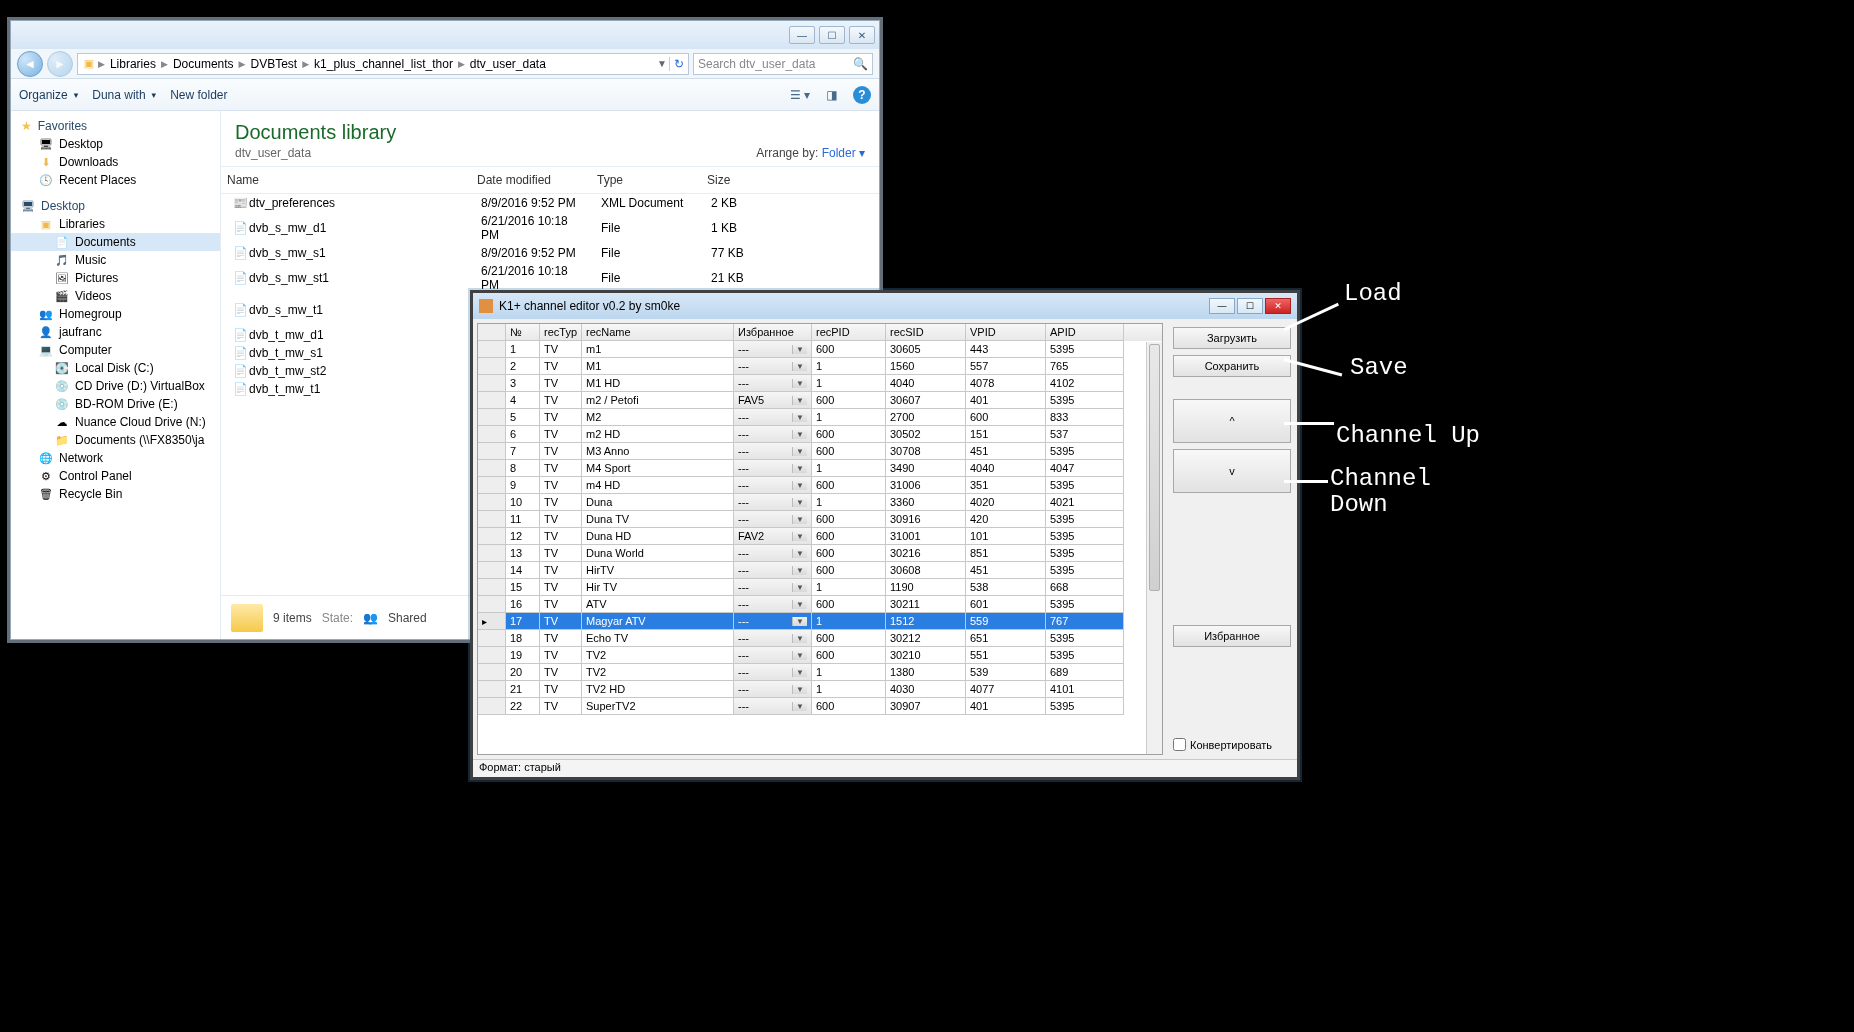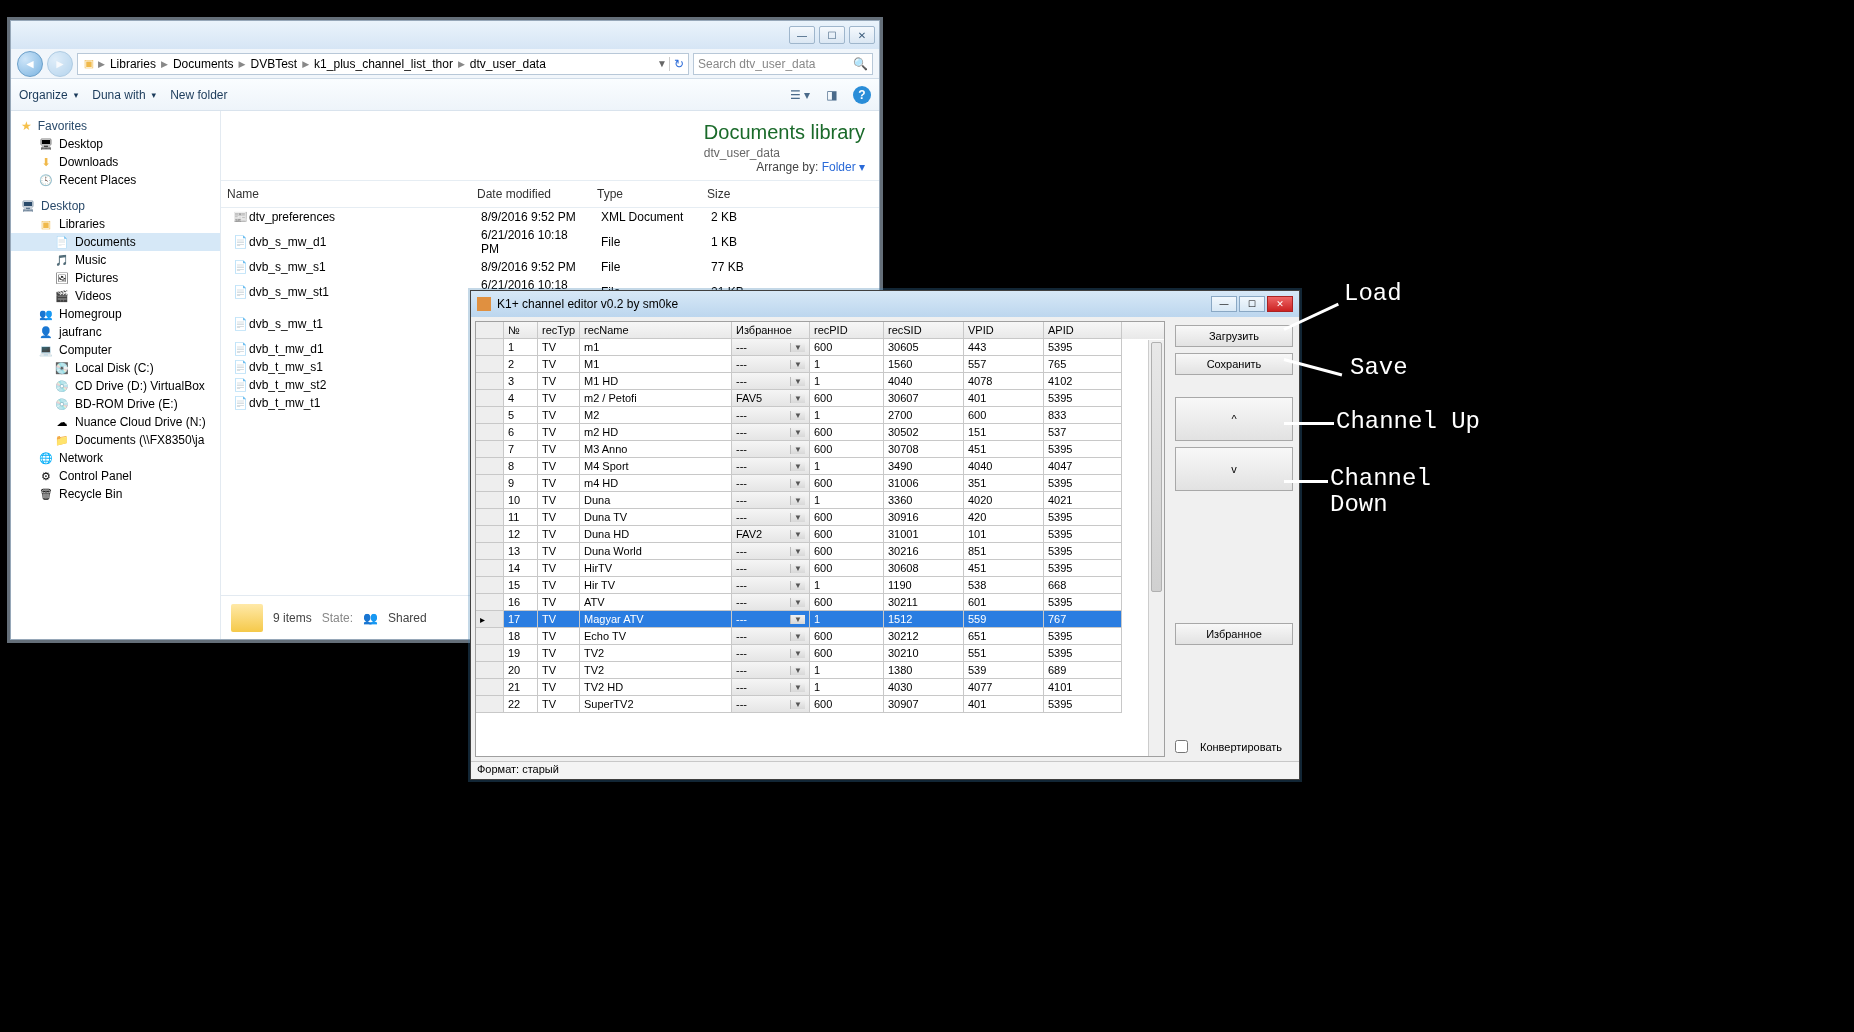--- a/index.html
+++ b/index.html
@@ -32,41 +32,41 @@
 .side-group { margin-bottom:8px; }
 .side-head { display:flex; align-items:center; padding:2px 10px; gap:6px; color:#2a4a6a; font-weight:400; cursor:pointer; }
 .side-item { display:flex; align-items:center; padding:2px 10px 2px 28px; gap:6px; cursor:pointer; }
 .side-item.sel, .side-item:hover { background:#d6e8f7; }
 .star { color:#f6c04a; }
 .icon-small { width:14px; height:14px; display:inline-flex; align-items:center; justify-content:center; font-size:11px; }
 .folder-ic { color:#f0b94a; }
 .doc-ic { color:#6a9fc9; }
 
 .main { flex:1; display:flex; flex-direction:column; }
-.libhead { padding:10px 14px 6px; display:flex; align-items:flex-end; border-bottom:1px solid #e6edf3;flex-direction:column; }
+.libhead { padding:10px 14px 6px; display:flex; align-items:flex-end; border-bottom:1px solid #e6edf3; }
 .libtitle { font-size:20px; color:#1a6a2a; }
 .libsub { font-size:12px; color:#666; margin-top:2px; }
 .arrange { margin-left:auto; font-size:12px; color:#444; }
 .arrange a { color:#2a6ad8; cursor:pointer; }
 .cols { display:flex; padding:4px 0; border-bottom:1px solid #e6edf3; font-size:12px; color:#333; }
 .cols div, .filerow div { padding:2px 6px; }
 .c-name { width:250px; }
 .c-date { width:120px; }
 .c-type { width:110px; }
 .c-size { width:80px; text-align:left; }
 .filelist { font-size:12px; }
 .filerow { display:flex; align-items:center; cursor:pointer; }
 .fileic { width:16px; text-align:center; margin-left:6px; }
 .statusbar { height:44px; border-top:1px solid #e3eaf1; display:flex; align-items:center; padding:4px 10px; gap:10px; font-size:12px; color:#444; }
 .bigfolder { width:32px; height:28px; background:linear-gradient(#ffe9a8,#f5c94a); border-radius:2px; }
 
 
 .editor {
   position: absolute; left: 470px; top: 290px; width: 830px; height: 490px;
-  background:#f0f0f0; border:1px solid #404040;
+  background:#f0f0f0; border:3px solid #404040;
   box-shadow: 0 0 0 2px rgba(60,127,177,0.3);
 }
 .ed-title { height:26px; background:linear-gradient(#d7e8f7,#bcd6ee); display:flex; align-items:center; padding:0 6px; font-size:12px; }
 .ed-title .appic { width:14px; height:14px; background:#e09040; margin-right:6px; }
 .ed-winbtns { margin-left:auto; display:flex; gap:2px; }
 .ed-winbtns .wb { width:26px; height:16px; border:1px solid #8aa8c4; background:linear-gradient(#f2f8fd,#d8e8f5); display:flex; align-items:center; justify-content:center; font-size:9px; cursor:pointer; }
 .ed-winbtns .wb.close { background:linear-gradient(#e66,#c22); color:#fff; border-color:#a22; }
 .ed-body { display:flex; height:calc(100% - 26px - 18px); }
 .gridwrap { flex:1; border:1px solid #a0a0a0; margin:4px; background:#fff; overflow:hidden; position:relative; }
 .gridhead, .gridrow { display:flex; font-size:11px; }
@@ -86,21 +86,21 @@
 .gridrow .g-fav::after { content:'▼'; font-size:8px; margin-left:auto; color:#555; background:linear-gradient(#f0f0f0,#d8d8d8); border-left:1px solid #bbb; padding:0 3px; }
 .gridrow.sel div { background:#2a7de1 !important; color:#fff; }
 .gridrow.sel .g-rowhead { background:#e8e8e8 !important; color:#000; }
 .gridrow.sel .g-rowhead::before { content:'▸'; font-size:10px; }
 .vscroll { position:absolute; right:0; top:18px; bottom:0; width:16px; background:#f0f0f0; border-left:1px solid #ccc; }
 .vscroll .thumb { position:absolute; top:2px; left:2px; right:2px; height:60%; background:linear-gradient(#e8e8e8,#d0d0d0); border:1px solid #b0b0b0; border-radius:2px; }
 .ed-side { width:130px; padding:8px 6px; display:flex; flex-direction:column; gap:6px; }
 .ed-btn { height:22px; background:linear-gradient(#f8f8f8,#e2e2e2); border:1px solid #a8a8a8; font-size:11px; cursor:pointer; display:flex; align-items:center; justify-content:center; }
 .ed-btn.tall { height:44px; }
 .ed-gap { height:10px; }
-.ed-check { display:flex; align-items:center; gap:12px; font-size:11px; margin-top:auto; }
+.ed-check { display:flex; align-items:center; gap:4px; font-size:11px; margin-top:auto; }
 .ed-status { height:18px; border-top:1px solid #c8c8c8; font-size:11px; padding:1px 6px; background:#f4f4f4; }
 
 
 .anno { position:absolute; color:#fff; font-size:24px; font-family: Liberation Mono, monospace; }
 .anno-line { position:absolute; background:#fff; height:3px; transform-origin: left center; }
 </style>
 </head>
 <body>
 
 <div class="explorer">
@@ -614,15 +614,15 @@
     </div>
   </div>
   <div class="ed-status">Формат:  старый</div>
 </div>
 
 <div class="anno-line" style="left:1284px; top:328px; width:60px; transform:rotate(-25deg);"></div>
 <div class="anno" style="left:1344px; top:280px">Load</div>
 <div class="anno-line" style="left:1284px; top:358px; width:60px; transform:rotate(15deg);"></div>
 <div class="anno" style="left:1350px; top:354px">Save</div>
 <div class="anno-line" style="left:1284px; top:422px; width:50px;"></div>
-<div class="anno" style="left:1336px; top:408px">Channel Up</div>
+<div class="anno" style="left:1336px; top:422px">Channel Up</div>
 <div class="anno-line" style="left:1284px; top:480px; width:44px;"></div>
 <div class="anno" style="left:1330px; top:466px; line-height:1.1">Channel<br>Down</div>
 
 </body></html>

